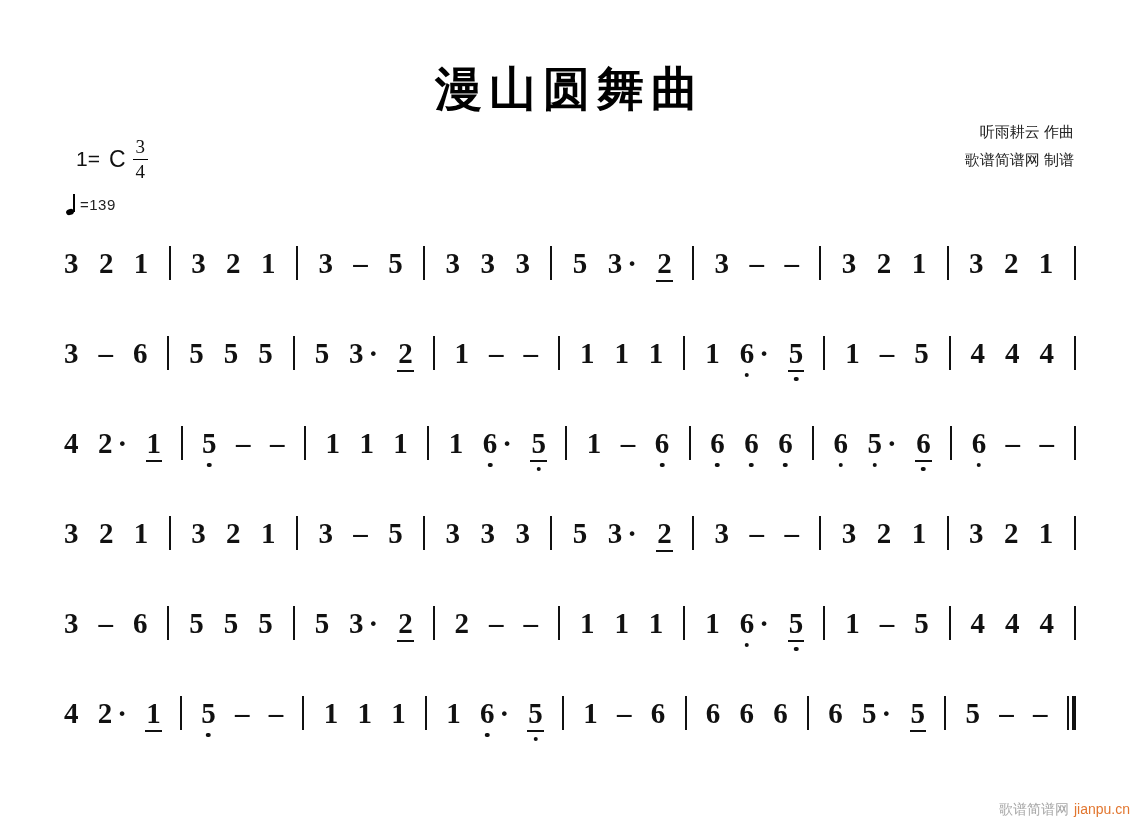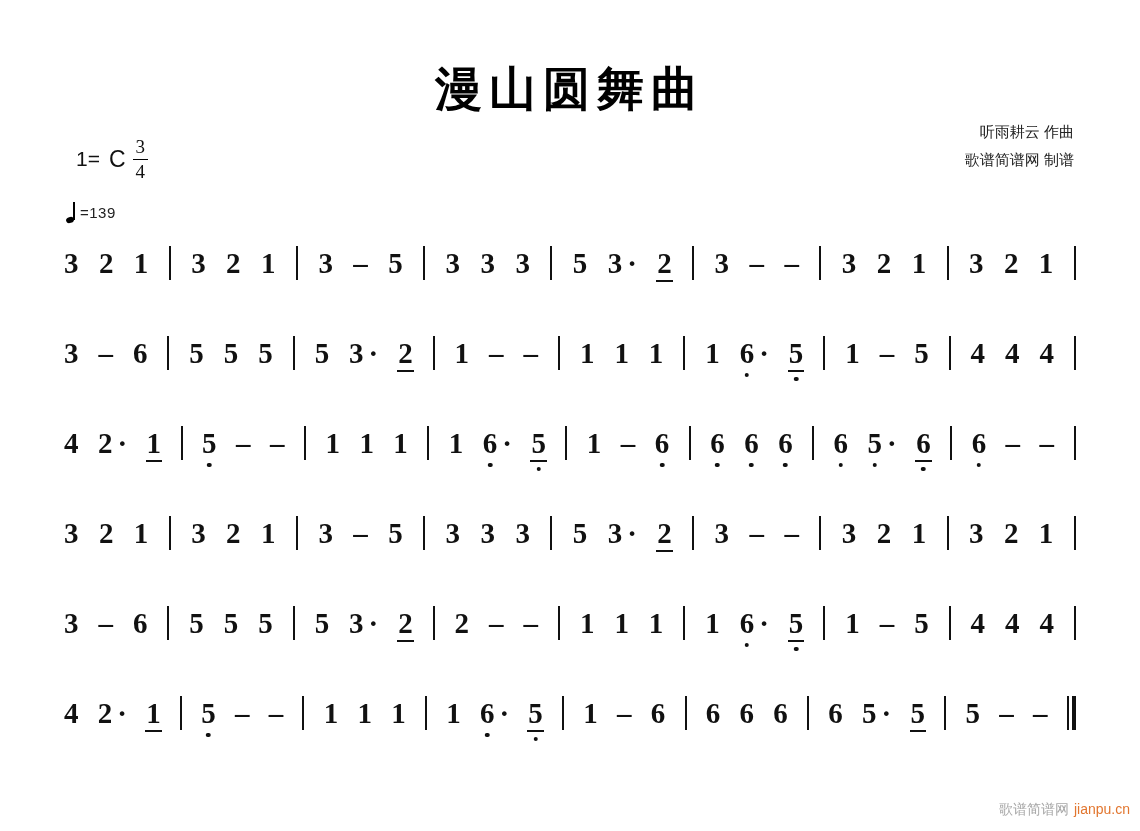--- a/index.html
+++ b/index.html
@@ -25,21 +25,21 @@
   }
   .keysig .prefix{font-size:21px;}
   .keysig .keyletter{font-size:23px;margin-left:9px;}
   .frac{
     display:inline-flex;flex-direction:column;align-items:center;margin-left:7px;
     font-family:"Liberation Serif",serif;font-size:19px;line-height:1.15;
   }
   .frac .num{border-bottom:1.6px solid #000;padding:0 3px 1px 3px;}
   .frac .den{padding-top:1px;}
   .tempo{
-    position:absolute;top:201px;left:66px;display:flex;align-items:center;
+    position:absolute;top:193px;left:66px;display:flex;align-items:center;
     font-size:15px;color:#222;
   }
   .qnote{position:relative;width:11px;height:23px;display:inline-block;}
   .qhead{position:absolute;left:0;bottom:1px;width:8px;height:6px;background:#000;
     border-radius:50%;transform:rotate(-20deg);}
   .qstem{position:absolute;right:2px;bottom:4px;width:1.6px;height:18px;background:#000;}
   .tempo .bpm{margin-left:3px;letter-spacing:0.5px;}
   
   .score{
     position:absolute;top:243px;left:64px;width:1012px;

